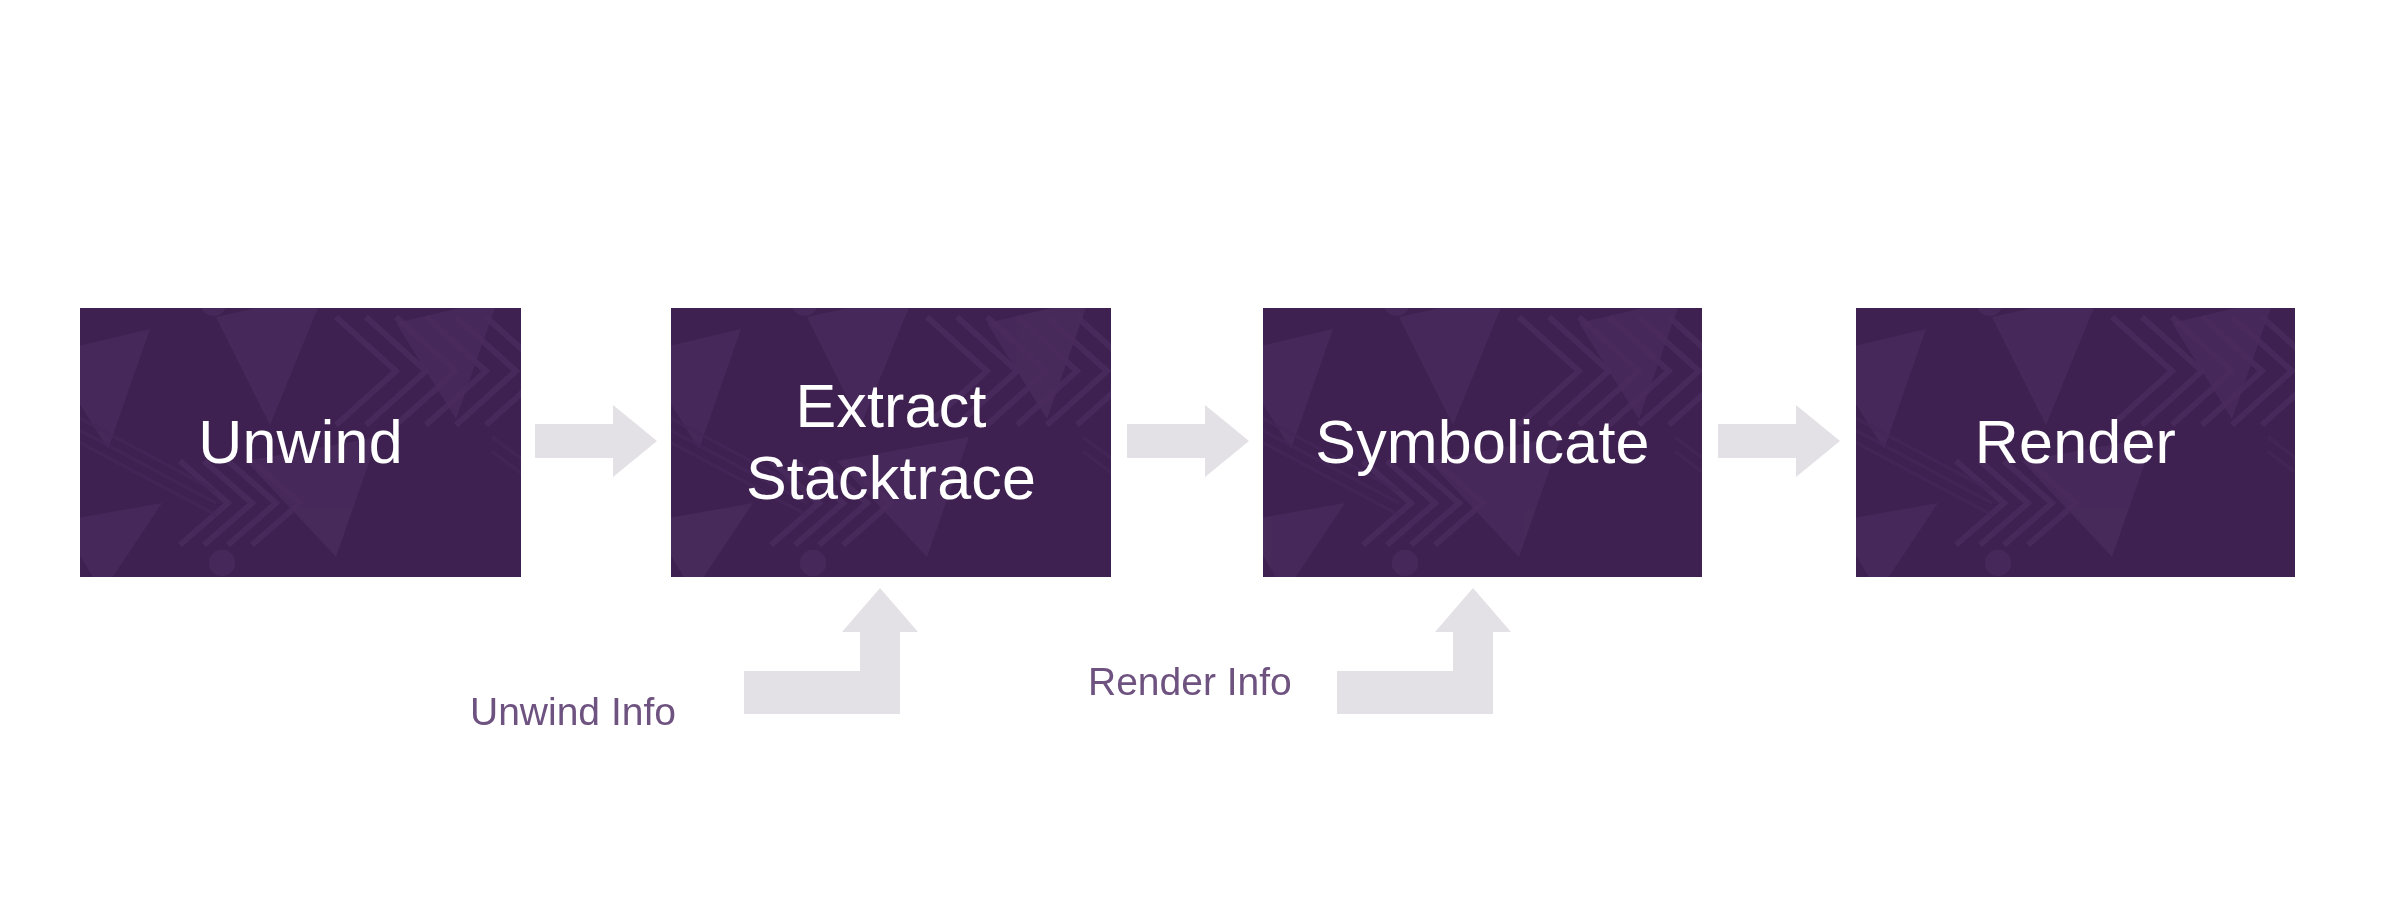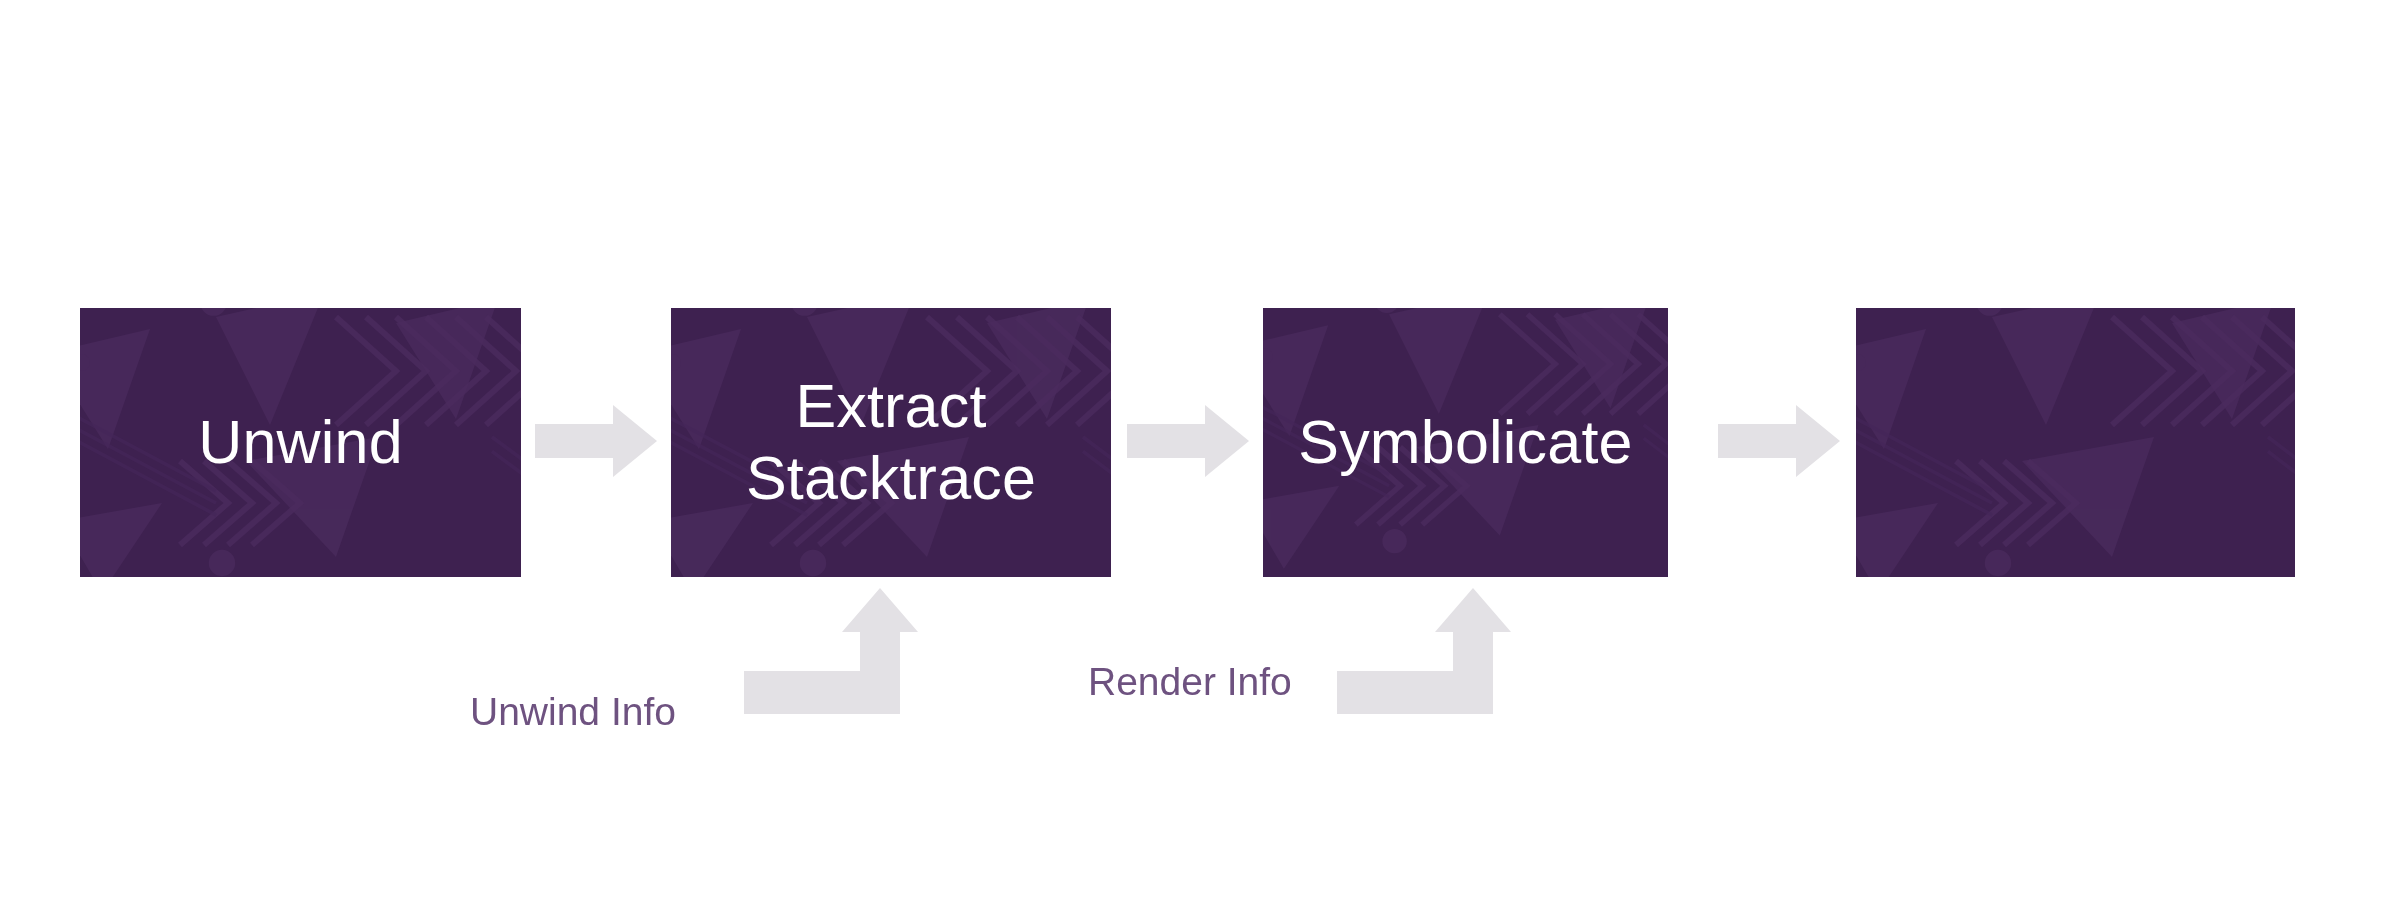--- a/index.html
+++ b/index.html
@@ -146,21 +146,21 @@
       </g>
     </svg>
     <div class="box-label">Extract
 Stacktrace</div>
   </div>
 
   <svg class="h-arrow" style="left:1127px; top:405px; width:122px; height:72px;" viewBox="0 0 122 72">
     <polygon points="0,19 78,19 78,0 122,36 78,72 78,53 0,53"></polygon>
   </svg>
 
-  <div class="proc-box" style="left:1263px; top:308px; width:405px; height:269px;">
+  <div class="proc-box" style="left:1263px; top:308px; width:439px; height:269px;">
     <svg class="pattern" viewBox="0 0 439 269" preserveAspectRatio="xMidYMid slice">
       <g fill="#492a5c" opacity="0.85">
         <polygon points="10,60 95,40 60,140"></polygon>
         <polygon points="150,30 240,10 195,120"></polygon>
         <polygon points="175,150 285,130 250,230"></polygon>
         <polygon points="20,200 105,185 55,260"></polygon>
         <polygon points="300,35 385,15 350,115"></polygon>
         <circle cx="148" cy="18" r="11"></circle>
         <circle cx="155" cy="235" r="11"></circle>
         <circle cx="38" cy="68" r="7"></circle>
@@ -217,20 +217,21 @@
         <path d="M180 150 L220 185 L180 220"></path>
       </g>
       <g stroke="#452659" stroke-width="3" fill="none" opacity="0.7">
         <path d="M0 95 L150 175"></path>
         <path d="M0 105 L150 185"></path>
         <path d="M0 115 L150 195"></path>
         <path d="M380 130 L439 175"></path>
         <path d="M380 142 L439 187"></path>
       </g>
     </svg>
+    <div class="box-label">Render</div>
   </div>
 
   <svg class="elbow-arrow" style="left:744px; top:588px; width:180px; height:126px;" viewBox="0 0 180 126">
     <polygon points="0,83 116,83 116,44 98,44 136,0 174,44 156,44 156,126 0,126"></polygon>
   </svg>
   <div class="side-label" style="left:470px; top:692px;">Unwind Info</div>
 
   <svg class="elbow-arrow" style="left:1337px; top:588px; width:180px; height:126px;" viewBox="0 0 180 126">
     <polygon points="0,83 116,83 116,44 98,44 136,0 174,44 156,44 156,126 0,126"></polygon>
   </svg>

